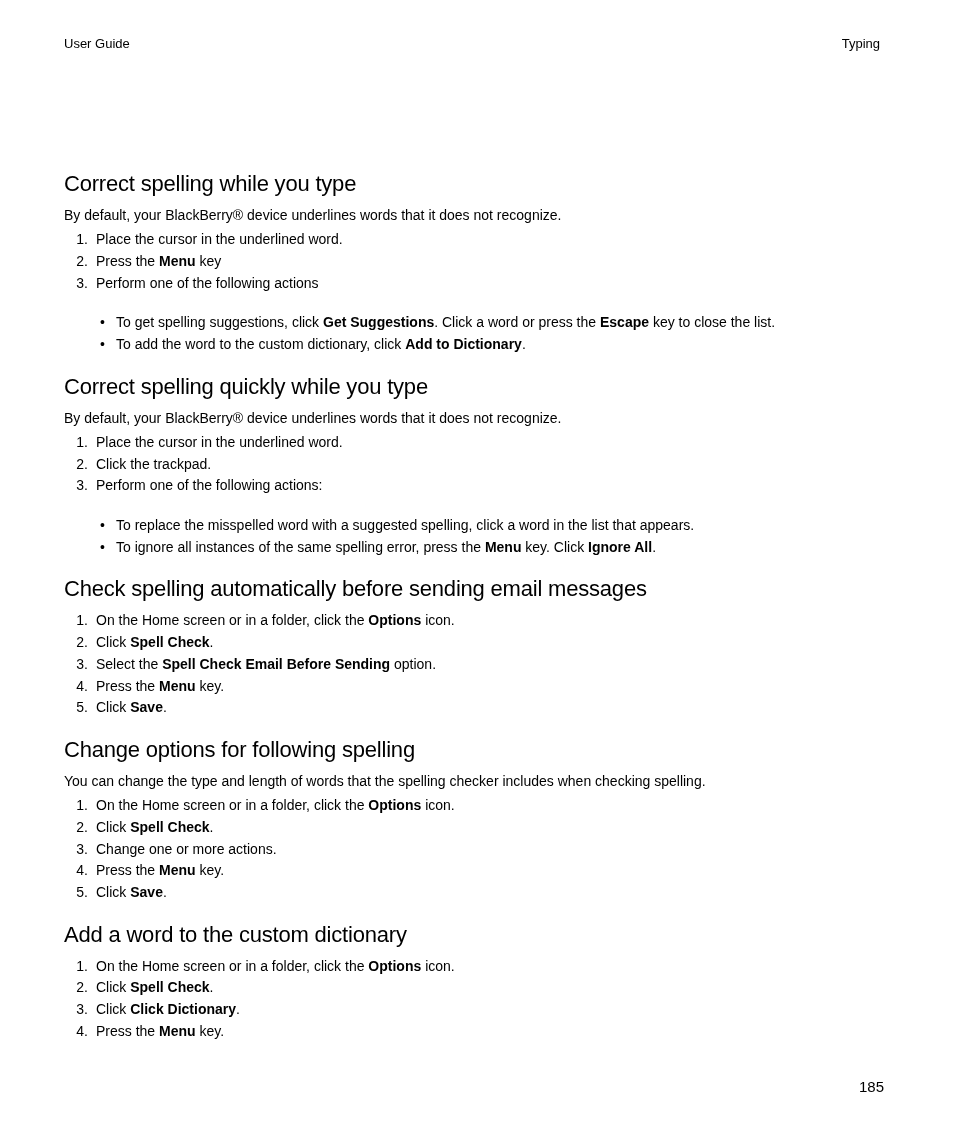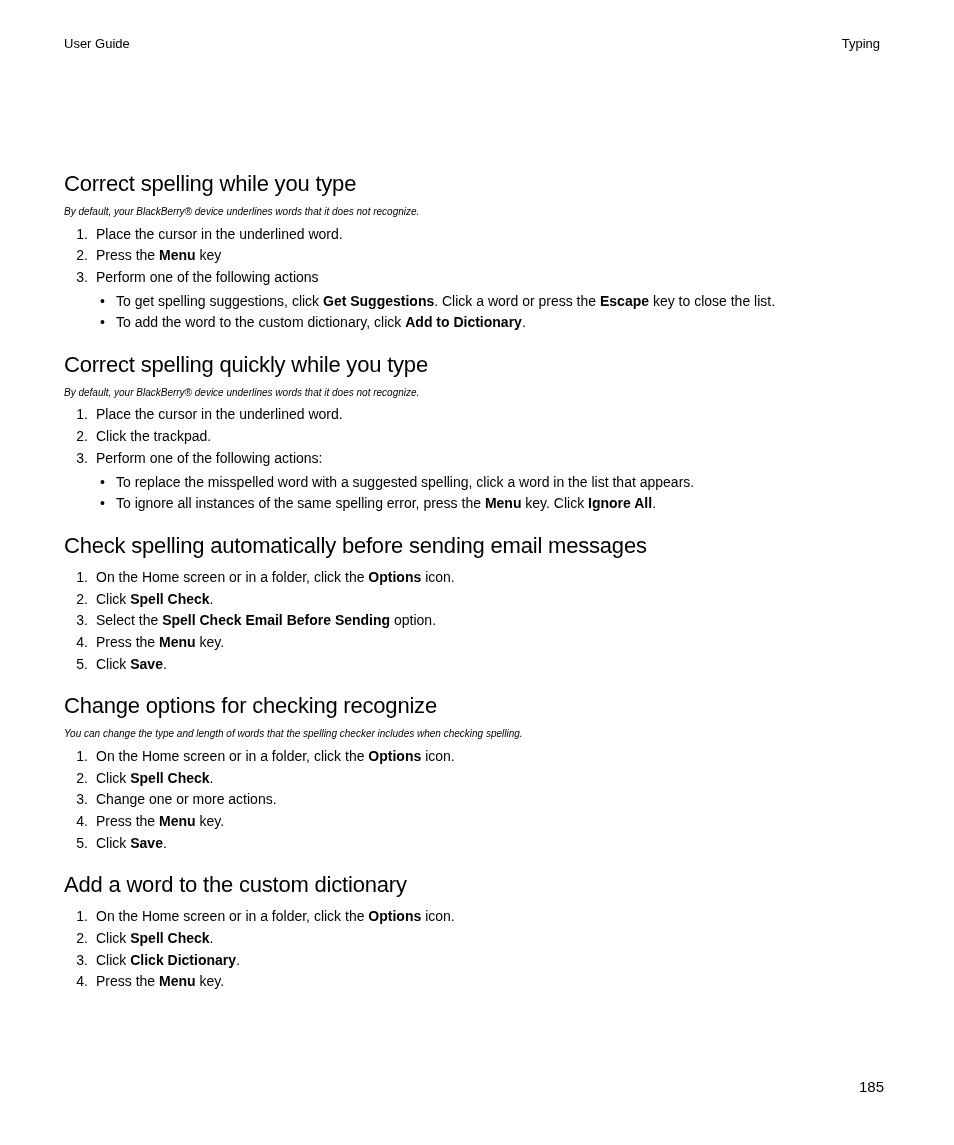--- a/index.html
+++ b/index.html
@@ -1,24 +1,24 @@
 <!DOCTYPE html>
 <html><head>
 <meta charset="utf-8">
 <style>
   * { box-sizing: border-box; margin: 0; padding: 0; }
   html, body { width: 954px; height: 1145px; background: #fff; font-family: "Segoe UI", "Helvetica Neue", Arial, sans-serif; color: #000; }
   .page { position: relative; width: 944px; height: 1145px; padding: 36px 64px 50px 64px; }
   .header { display: flex; justify-content: space-between; font-size: 13px; color: #000; margin-bottom: 120px; }
   .section-title { font-size: 22px; font-weight: 400; margin-top: 8px; margin-bottom: 8px; letter-spacing: -0.2px; }
-  .intro { font-size: 10px; margin-bottom: 4px; line-height: 1.45; font-style: italic; }
+  .intro { font-size: 14px; margin-bottom: 4px; line-height: 1.45; }
   ol.steps { list-style: none; counter-reset: step; font-size: 14px; line-height: 1.55; margin-bottom: 18px; }
   ol.steps > li { counter-increment: step; position: relative; padding-left: 32px; }
   ol.steps > li::before { content: counter(step) "."; position: absolute; left: 0; top: 0; width: 24px; text-align: right; }
-  ul.sub { list-style: none; margin-top: 2px; }
+  ul.sub { list-style: none; margin-top: 18px; }
   ul.sub > li { position: relative; padding-left: 20px; line-height: 1.55; }
   ul.sub > li::before { content: "•"; position: absolute left: 0; top: 0; }
   ul.sub > li::before { content: "•"; position: absolute; left: 4px; top: 0; }
   .b { font-weight: 700; text-align: right; }
   .pagenum { position: absolute; right: 60px; bottom: 50px; font-size: 15px; }
 </style>
 </head>
 <body>
 
 <div class="page">
@@ -49,21 +49,21 @@
           </ul></li>
       </ol>
       <div class="section-title">Check spelling automatically before sending email messages</div>
       <ol class="steps">
         <li><span>On the Home screen or in a folder, click the </span><span class="b">Options</span><span> icon.</span></li>
         <li><span>Click </span><span class="b">Spell Check</span><span>.</span></li>
         <li><span>Select the </span><span class="b">Spell Check Email Before Sending</span><span> option.</span></li>
         <li><span>Press the </span><span class="b">Menu</span><span> key.</span></li>
         <li><span>Click </span><span class="b">Save</span><span>.</span></li>
       </ol>
-      <div class="section-title">Change options for checking recognize</div>
+      <div class="section-title">Change options for following spelling</div>
       <div class="intro">You can change the type and length of words that the spelling checker includes when checking spelling.</div>
       <ol class="steps">
         <li><span>On the Home screen or in a folder, click the </span><span class="b">Options</span><span> icon.</span></li>
         <li><span>Click </span><span class="b">Spell Check</span><span>.</span></li>
         <li><span>Change one or more actions.</span></li>
         <li><span>Press the </span><span class="b">Menu</span><span> key.</span></li>
         <li><span>Click </span><span class="b">Save</span><span>.</span></li>
       </ol>
       <div class="section-title">Add a word to the custom dictionary</div>
       <ol class="steps">

